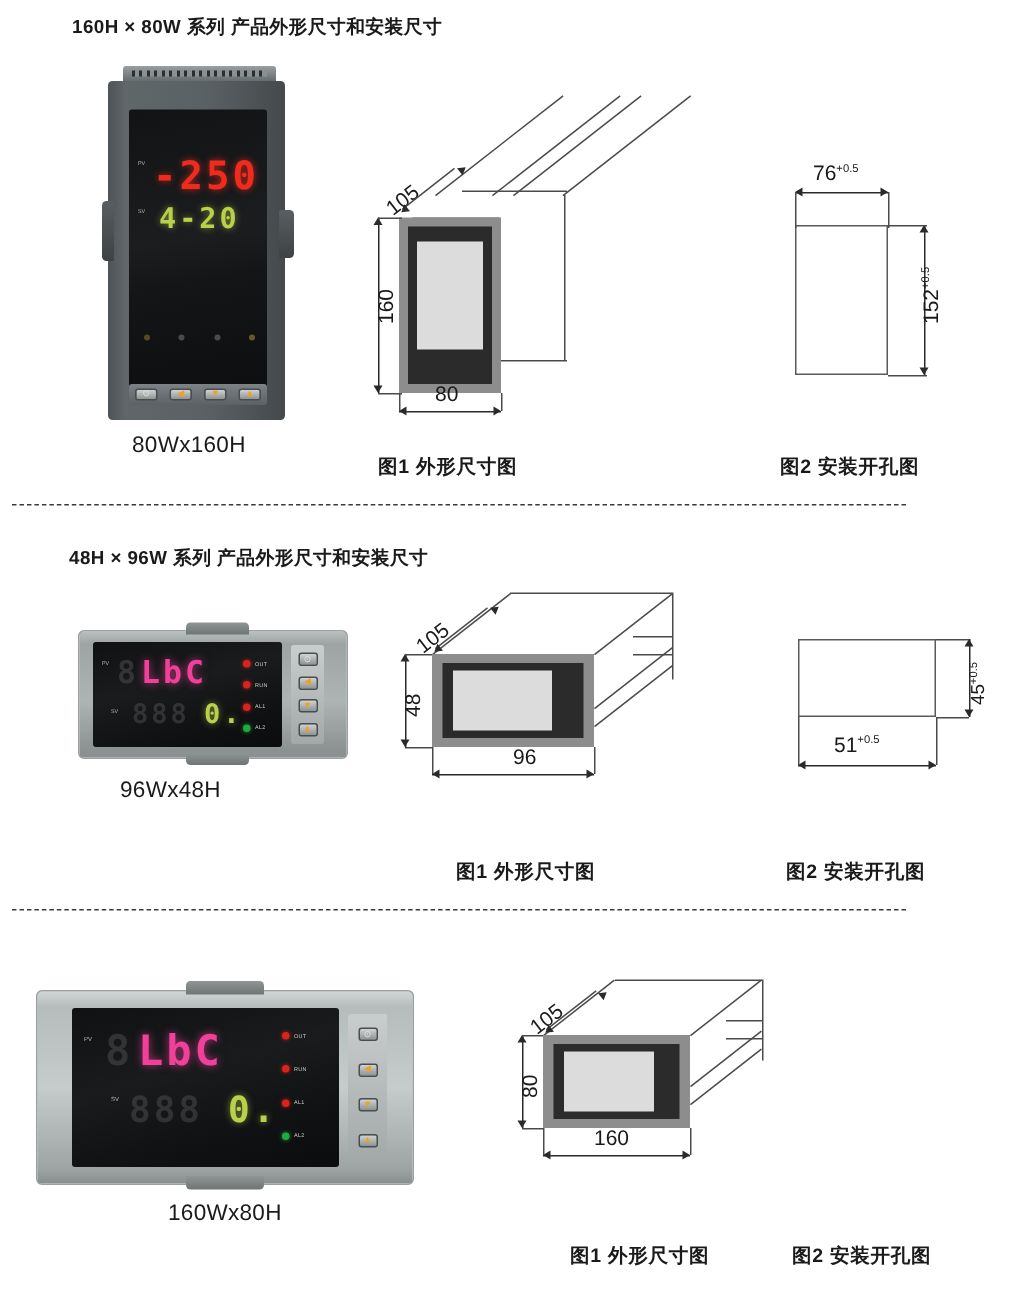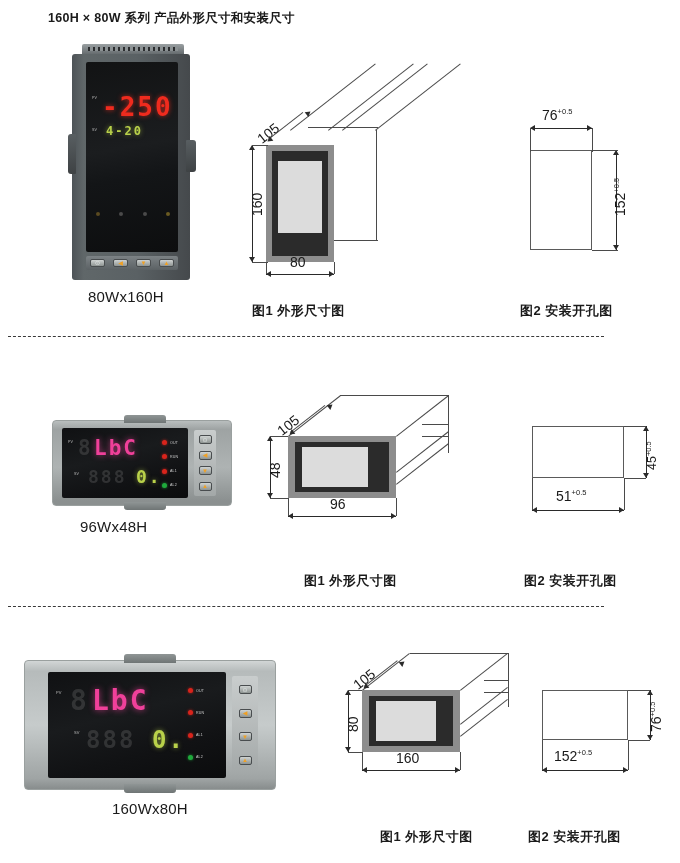--- a/index.html
+++ b/index.html
@@ -190,23 +190,23 @@
   <div class="section-title" style="position:absolute;left:48px;top:10px;">160H × 80W 系列 产品外形尺寸和安装尺寸</div>
 
   <div class="photo" style="left:68px;top:44px;width:130px;height:236px;">
     <div class="cap-top" style="left:14px;top:0;width:102px;height:12px;">
       <div class="cap-vent"></div>
     </div>
     <div class="case-v" style="left:4px;top:10px;width:118px;height:226px;"></div>
     <div class="side-tab" style="left:118px;top:96px;width:10px;height:32px;"></div>
     <div class="side-tab" style="left:0px;top:90px;width:8px;height:40px;border-radius:3px 1px 1px 3px;"></div>
 
-    <div class="screen-v" style="left:18px;top:18px;width:92px;height:190px;">
+    <div class="screen-v" style="left:18px;top:29px;width:92px;height:190px;">
       <div class="digits d-red" style="left:16px;top:30px;font-size:26px;">-250</div>
-      <div class="digits d-green" style="left:20px;top:62px;font-size:12px;">4-20</div>
+      <div class="digits d-green" style="left:20px;top:62px;font-size:19px;">4-20</div>
       <div class="rowmark" style="left:6px;top:34px;">PV</div>
       <div class="rowmark" style="left:6px;top:66px;">SV</div>
       <div class="lamp-col" style="left:10px;top:148px;width:74px;height:8px;flex-direction:row;justify-content:space-between;">
         <div class="lamp-row">
             <div class="lamp" style="background:#5a4a20;width:4px;height:4px;"></div>
           </div>
         <div class="lamp-row">
             <div class="lamp" style="background:#4a4a4a;width:4px;height:4px;"></div>
           </div>
         <div class="lamp-row">
@@ -291,20 +291,21 @@
     <div class="line hl thin" style="left:76px;top:146px;width:26px;"></div>
   </div>
 
   <div class="caption" style="left:520px;top:302px;">图2  安装开孔图</div>
 
   <div class="divider" style="position:absolute;top:336px;left:4px;right:4px;"></div>
 </div>
 
 <div class="section" style="height:270px;">
 
+  <div class="section-title" style="position:absolute;left:46px;top:24px;">48H × 96W 系列 产品外形尺寸和安装尺寸</div>
 
   <div class="photo" style="left:52px;top:72px;width:190px;height:110px;">
     <div class="case-h dk" style="left:0;top:8px;width:180px;height:86px;"></div>
     <div class="handle" style="left:72px;top:3px;width:42px;height:8px;border-radius:3px 3px 0 0;"></div>
     <div class="handle" style="left:72px;top:90px;width:42px;height:8px;border-radius:0 0 3px 3px;"></div>
 
     <div class="screen-h" style="left:10px;top:16px;width:126px;height:70px;">
       <div class="rowmark" style="left:6px;top:12px;">PV</div>
       <div class="rowmark" style="left:12px;top:44px;">SV</div>
       <div class="digits d-ghost" style="left:16px;top:8px;font-size:21px;">8</div>
@@ -372,21 +373,21 @@
     <div class="line vl" style="left:8px;top:50px;height:62px;"></div>
     <div class="arr up" style="left:5px;top:50px;"></div>
     <div class="arr down" style="left:5px;top:107px;"></div>
     <div class="dim rot90" style="left:5px;top:92px;"><span>48</span></div>
     <div class="line hl thin" style="left:8px;top:50px;width:18px;"></div>
     <div class="line hl thin" style="left:8px;top:112px;width:18px;"></div>
 
     <div class="line hl" style="left:26px;top:130px;width:108px;"></div>
     <div class="arr left" style="left:26px;top:127px;"></div>
     <div class="arr right" style="left:129px;top:127px;"></div>
-    <div class="dim" style="left:68px;top:110px;"><span>96</span></div>
+    <div class="dim" style="left:80px;top:110px;"><span>96</span></div>
     <div class="line vl thin" style="left:26px;top:112px;height:18px;"></div>
     <div class="line vl thin" style="left:134px;top:112px;height:18px;"></div>
   </div>
 
   <div class="caption" style="left:304px;top:232px;">图1  外形尺寸图</div>
 
   <div class="dwg" style="left:520px;top:78px;width:150px;height:120px;">
     <div class="hole" style="left:12px;top:8px;width:92px;height:52px;"></div>
 
     <div class="line vl" style="left:126px;top:8px;height:52px;"></div>
@@ -492,32 +493,15 @@
     <div class="line hl" style="left:14px;top:138px;width:98px;"></div>
     <div class="arr left" style="left:14px;top:135px;"></div>
     <div class="arr right" style="left:107px;top:135px;"></div>
     <div class="dim" style="left:48px;top:118px;"><span>160</span></div>
     <div class="line vl thin" style="left:14px;top:120px;height:18px;"></div>
     <div class="line vl thin" style="left:112px;top:120px;height:18px;"></div>
   </div>
 
   <div class="caption" style="left:380px;top:218px;">图1  外形尺寸图</div>
 
-  <div class="dwg" style="left:524px;top:50px;width:150px;height:140px;">
-    <div class="hole" style="left:18px;top:30px;width:86px;height:50px;"></div>
-
-    <div class="line vl" style="left:126px;top:30px;height:50px;"></div>
-    <div class="arr up" style="left:123px;top:30px;"></div>
-    <div class="arr down" style="left:123px;top:75px;"></div>
-    <div class="dim rot90" style="left:124px;top:72px;"><span>76</span><sup>+0.5</sup></div>
-    <div class="line hl thin" style="left:104px;top:30px;width:22px;"></div>
-    <div class="line hl thin" style="left:104px;top:80px;width:22px;"></div>
-
-    <div class="line hl" style="left:18px;top:110px;width:86px;"></div>
-    <div class="arr left" style="left:18px;top:107px;"></div>
-    <div class="arr right" style="left:99px;top:107px;"></div>
-    <div class="dim" style="left:30px;top:88px;"><span>152</span><sup>+0.5</sup></div>
-    <div class="line vl thin" style="left:18px;top:80px;height:30px;"></div>
-    <div class="line vl thin" style="left:104px;top:80px;height:30px;"></div>
-  </div>
 
   <div class="caption" style="left:528px;top:218px;">图2  安装开孔图</div>
 </div>
 
 </body></html>

